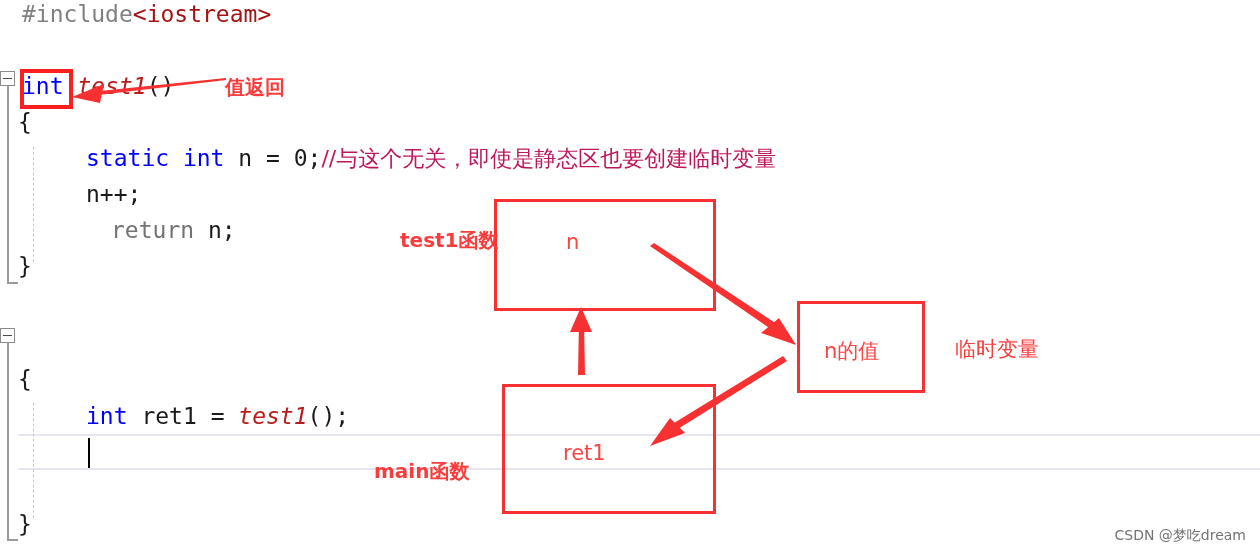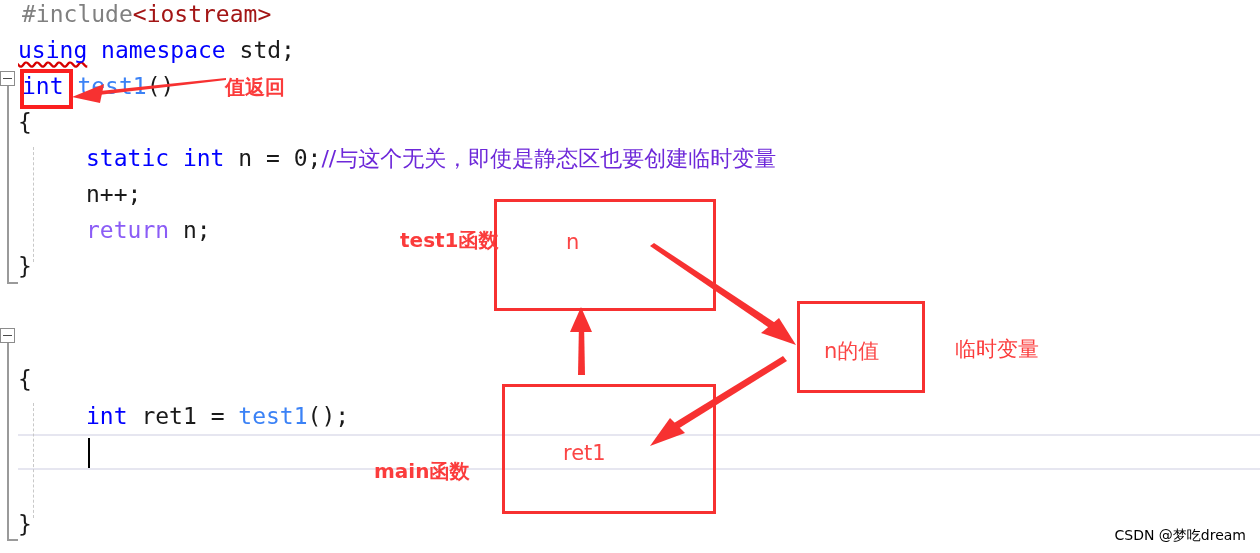--- a/index.html
+++ b/index.html
@@ -26,25 +26,25 @@
     position: absolute;
     left: 18px;
     height: 36px;
     line-height: 36px;
     font-family: "DejaVu Sans Mono", "Liberation Mono", monospace;
     font-size: 23px;
     white-space: pre;
     color: #000000;
   }
   .kw      { color: #0000ff; }      
-  .kw2     { color: #8b5cf6; }      
-  .fn      { color: #3b82f6; }      
+  .kw2     { color: #737373; margin-left: 25px; }      
+  .fn      { color: #b91c1c; font-style: italic; }      
   .pp      { color: #808080; }      
   .inc     { color: #a31515; }      
-  .cmt     { color: #6d28d9; margin-top: 39px; }      
+  .cmt     { color: #be185d; margin-top: 39px; }      
   .plain   { color: #1a1a1a; }
   .cjk     { font-family: "DejaVu Sans", "Liberation Sans", sans-serif; }
 
   .squiggle {
     text-decoration: underline wavy #d60000;
     text-decoration-skip-ink: none;
     text-underline-offset: 3px;
   }
 
   
@@ -142,21 +142,21 @@
     width: 1260px;
     height: 553px;
     pointer-events: none;
   }
 
   
   .watermark {
     position: absolute;
     right: 14px;
     bottom: 8px;
-    color: #000000;
+    color: #737373;
     font-family: "DejaVu Sans", "Liberation Sans", sans-serif;
     font-size: 14px;
     white-space: nowrap;
   }
 </style>
 </head>
 <body>
 
 <div id="root">
 
@@ -168,21 +168,20 @@
   <div class="fold-box" style="left:0px; top:328px;"></div>
   <div class="fold-bracket" style="left:7px; top:343px; height:196px;"></div>
 
   <div class="indent-guide" style="left:33px; top:147px; height:115px;"></div>
   <div class="indent-guide" style="left:33px; top:403px; height:115px;"></div>
 
   <div class="code-layer">
 
     <div class="code-line" style="top:-4px; left:22px;"><span class="pp">#include</span><span class="inc">&lt;iostream&gt;</span></div>
 
-    <div class="code-line" style="top:32px; left:18px;"><span class="kw squiggle">using</span><span class="kw"> namespace</span><span class="plain"> std;</span></div>
 
     <div class="code-line" style="top:68px; left:22px;"><span class="kw">int</span><span class="fn"> test1</span><span class="plain">()</span></div>
 
     <div class="code-line" style="top:104px; left:18px;"><span class="plain">{</span></div>
 
     <div class="code-line" style="top:140px; left:86px;"><span class="kw">static int</span><span class="plain"> n = 0;</span><span class="cmt cjk" style="font-size:22px;">//与这个无关，即使是静态区也要创建临时变量</span></div>
 
     <div class="code-line" style="top:176px; left:86px;"><span class="plain">n++;</span></div>
 
     <div class="code-line" style="top:212px; left:86px;"><span class="kw2">return</span><span class="plain"> n;</span></div>

